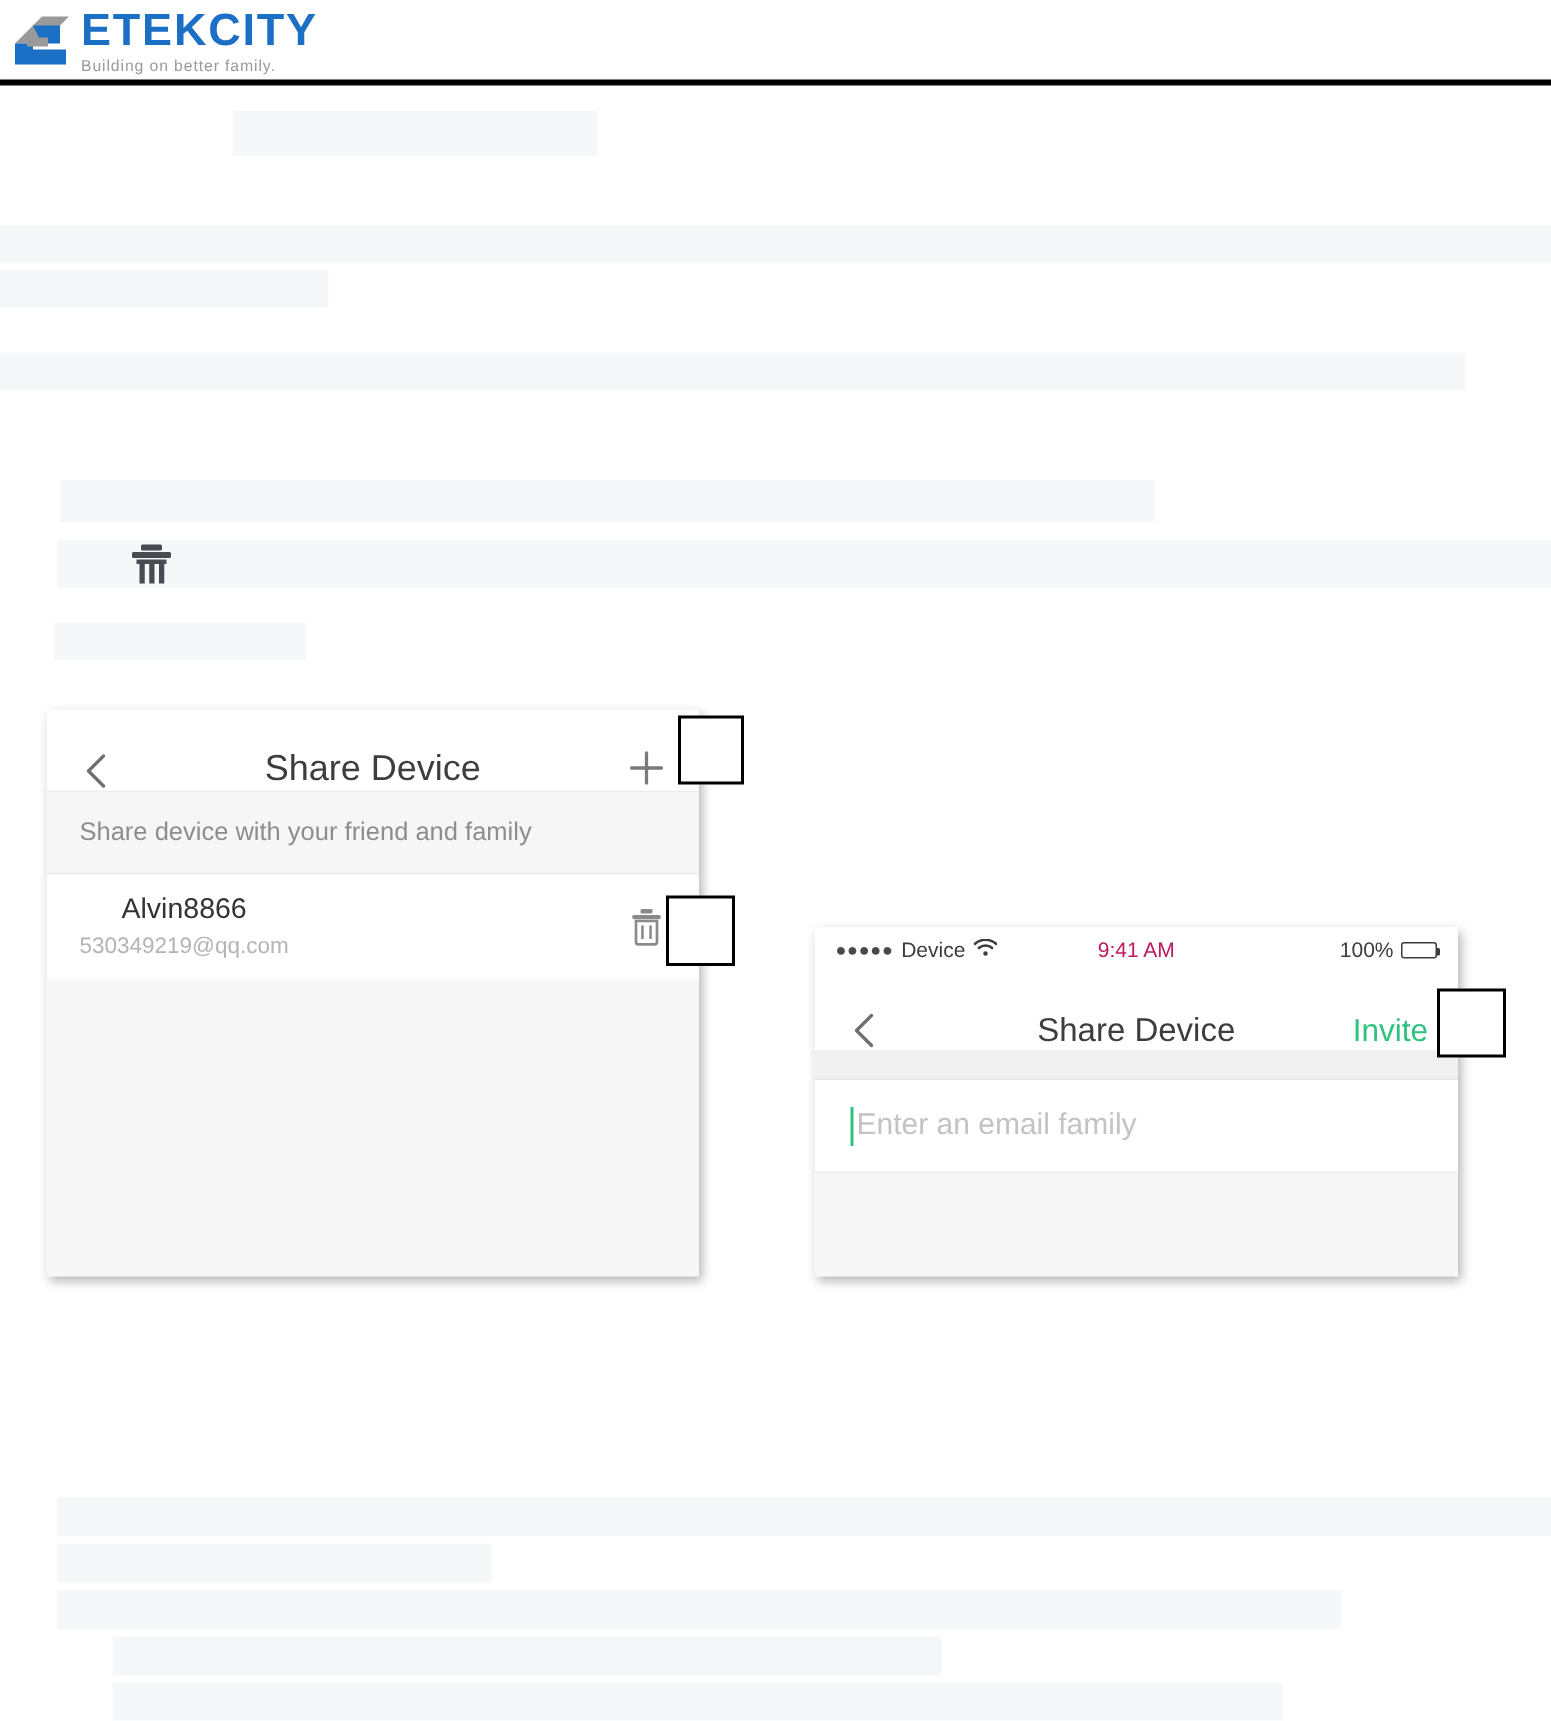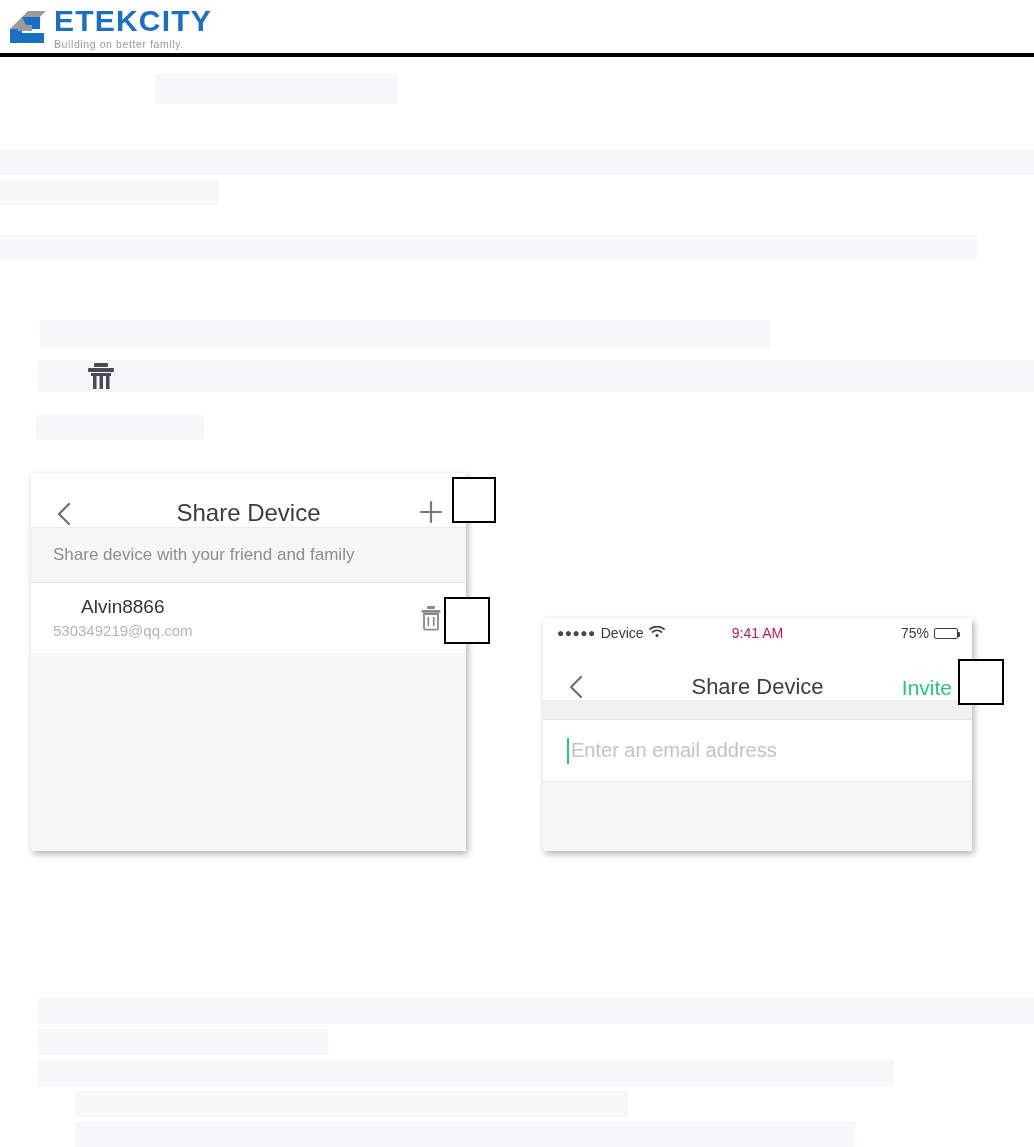--- a/index.html
+++ b/index.html
@@ -336,42 +336,42 @@
       <span>
         <svg width="16" height="12" viewBox="0 0 16 12" xmlns="http://www.w3.org/2000/svg">
           <path d="M1 3.2 A10.5 10.5 0 0 1 15 3.2" fill="none" stroke="#3c3c3c" stroke-width="1.7" stroke-linecap="round"></path>
           <path d="M3.6 6 A6.8 6.8 0 0 1 12.4 6" fill="none" stroke="#3c3c3c" stroke-width="1.7" stroke-linecap="round"></path>
           <circle cx="8" cy="9.6" r="1.5" fill="#3c3c3c"></circle>
         </svg>
       </span>
     </div>
     <div class="sb-center">9:41 AM</div>
     <div class="sb-right">
-      <span>75%</span>
+      <span>100%</span>
       <span class="battery">
         <span class="battery-fill"></span>
       </span>
     </div>
   </div>
 
   <div class="mock-navbar" style="height:52px;">
     <div class="nav-back">
       <svg width="16" height="26" viewBox="0 0 16 26" xmlns="http://www.w3.org/2000/svg">
         <polyline points="13,3 3,13 13,23" fill="none" stroke="#6f6f6f" stroke-width="2.2" stroke-linecap="round" stroke-linejoin="round"></polyline>
       </svg>
     </div>
     <div class="nav-title" style="font-size:22px;">Share Device</div>
     <div class="nav-action-invite">Invite</div>
   </div>
 
   <div class="mock-gap"></div>
 
   <div class="mock-input-row">
     <span class="caret"></span>
-    <span class="input-placeholder">Enter an email address</span>
+    <span class="input-placeholder">Enter an email family</span>
   </div>
 
   <div class="mock-body-fill"></div>
 </div>
 
 <div id="callout-layer">
     <div class="callout-box" style="left: 452px; top: 477px; width: 44px; height: 46px;"></div>
     <div class="callout-box" style="left: 444px; top: 597px; width: 46px; height: 47px;"></div>
     <div class="callout-box" style="left: 958px; top: 659px; width: 46px; height: 46px;"></div>
   </div>

